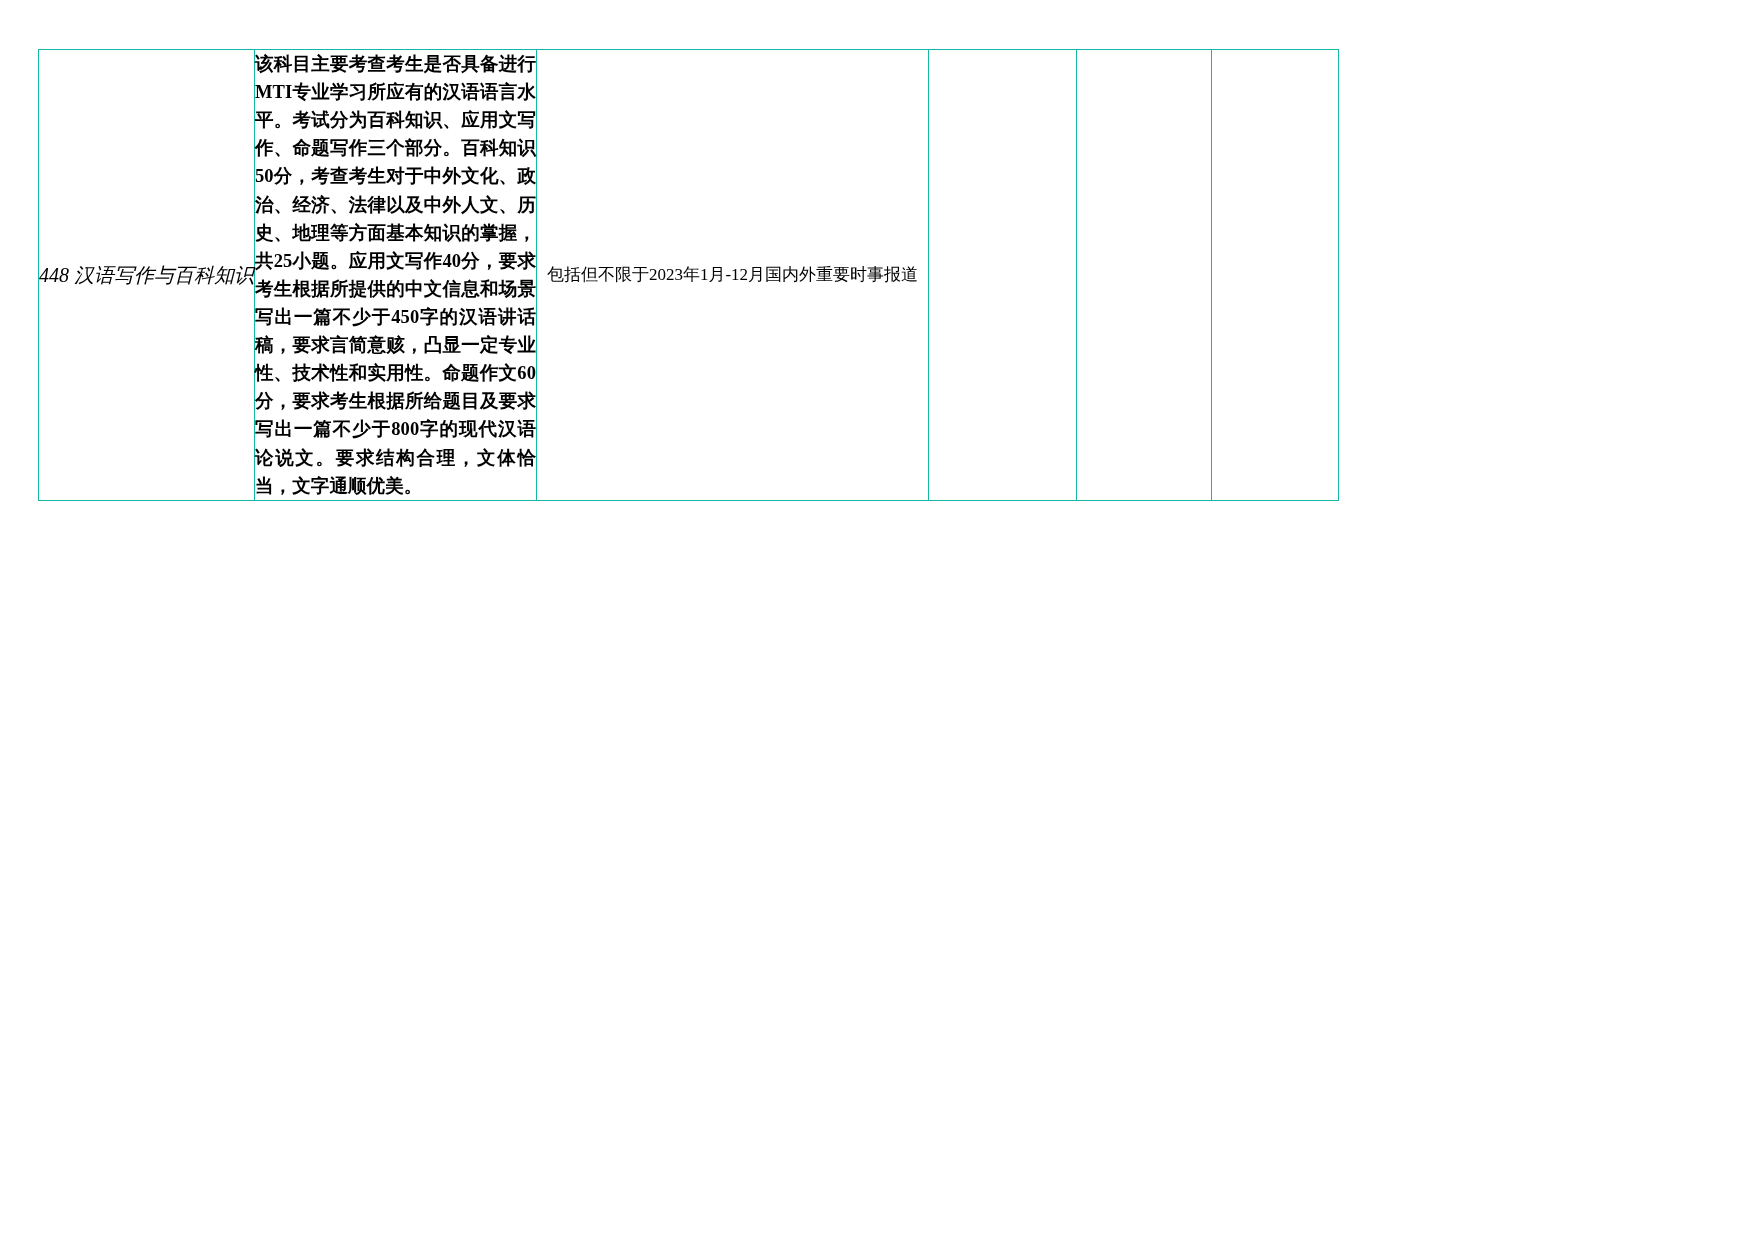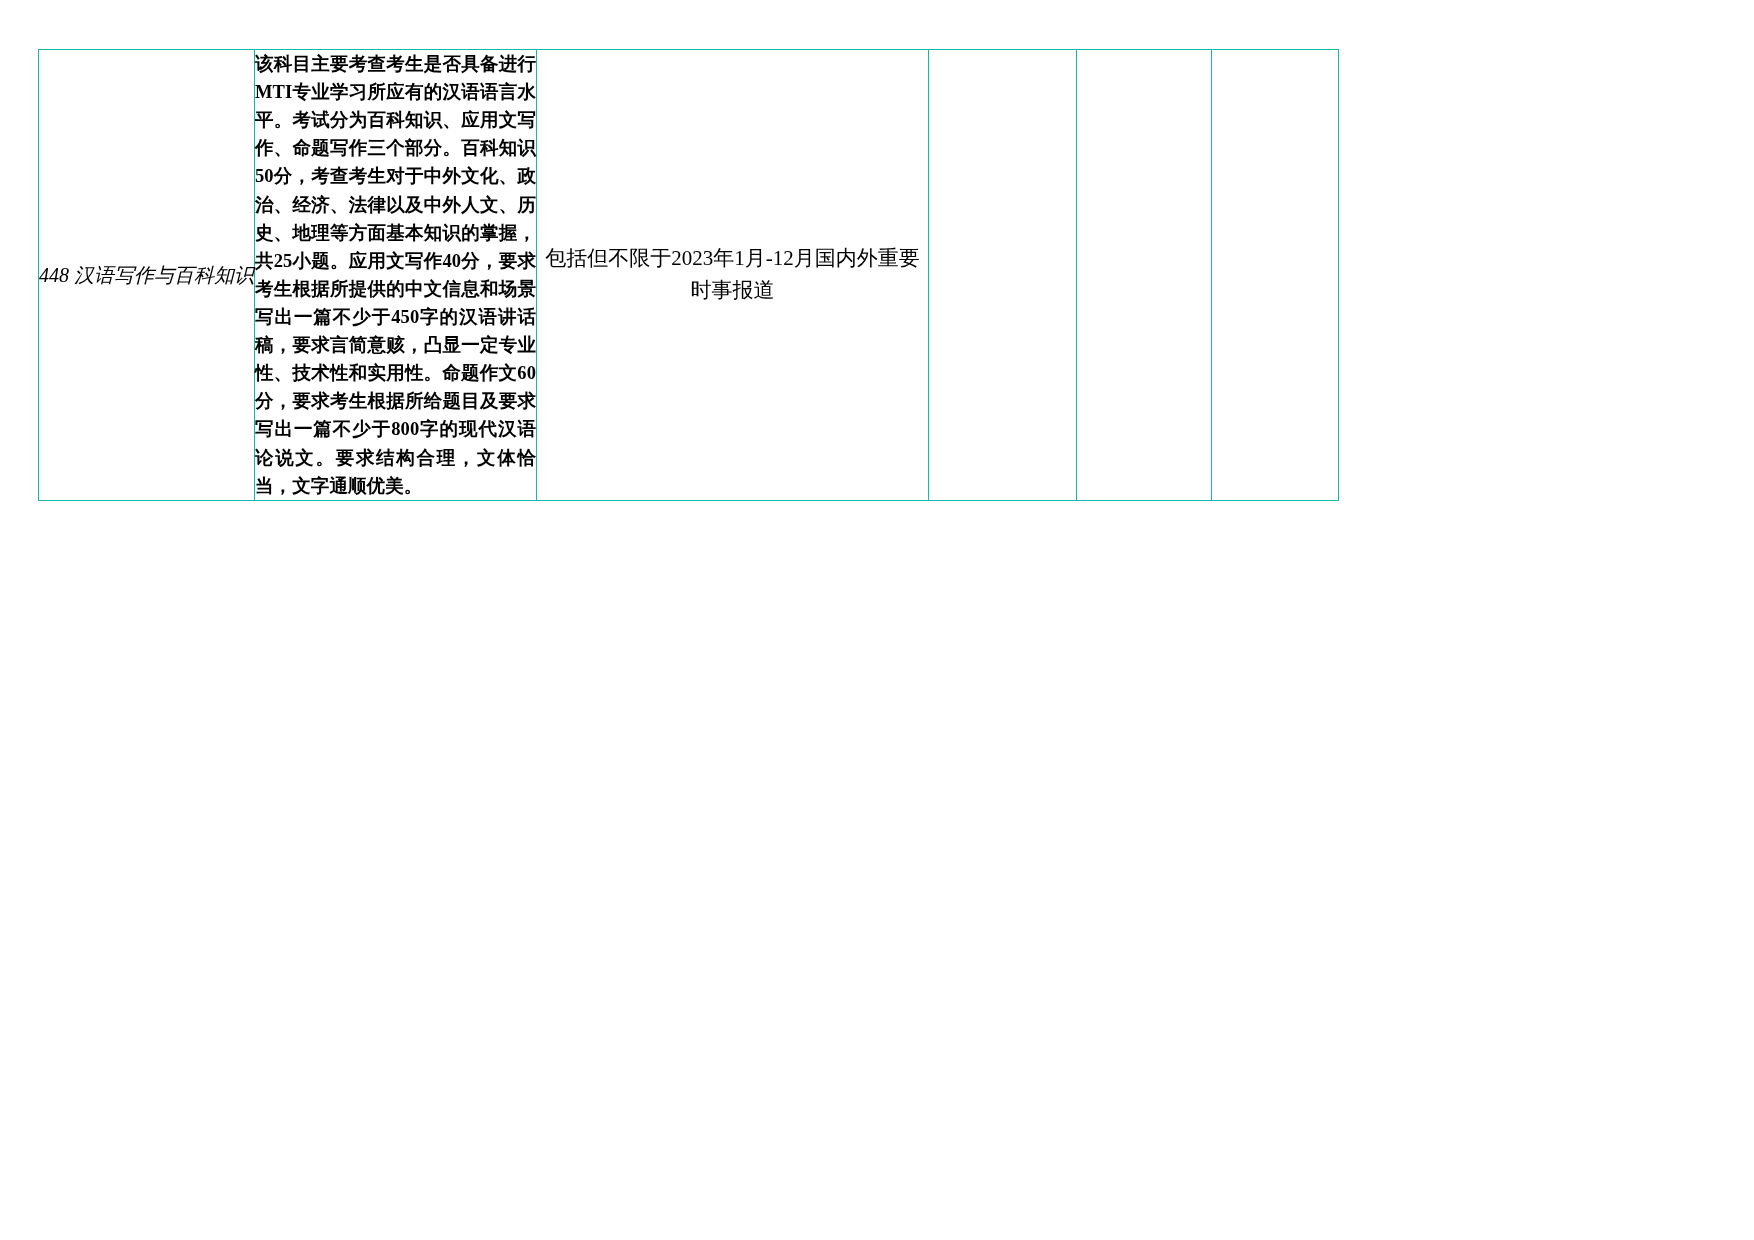--- a/index.html
+++ b/index.html
@@ -52,21 +52,21 @@
     font-size: 18.5px;
     line-height: 1.52;
     padding: 11px 9px 12px 9px;
     text-align: justify;
     text-justify: inter-ideograph;
     vertical-align: top;
     font-weight: 600;
     letter-spacing: 0.1px;
   }
   .cell-scope {
-    font-size: 21px;
+    font-size: 17px;
     line-height: 1.5;
     padding: 6px 14px;
     text-align: center;
     vertical-align: middle;
   }
   .cell-blank {
     height: 100%;
   }
   
 </style>

